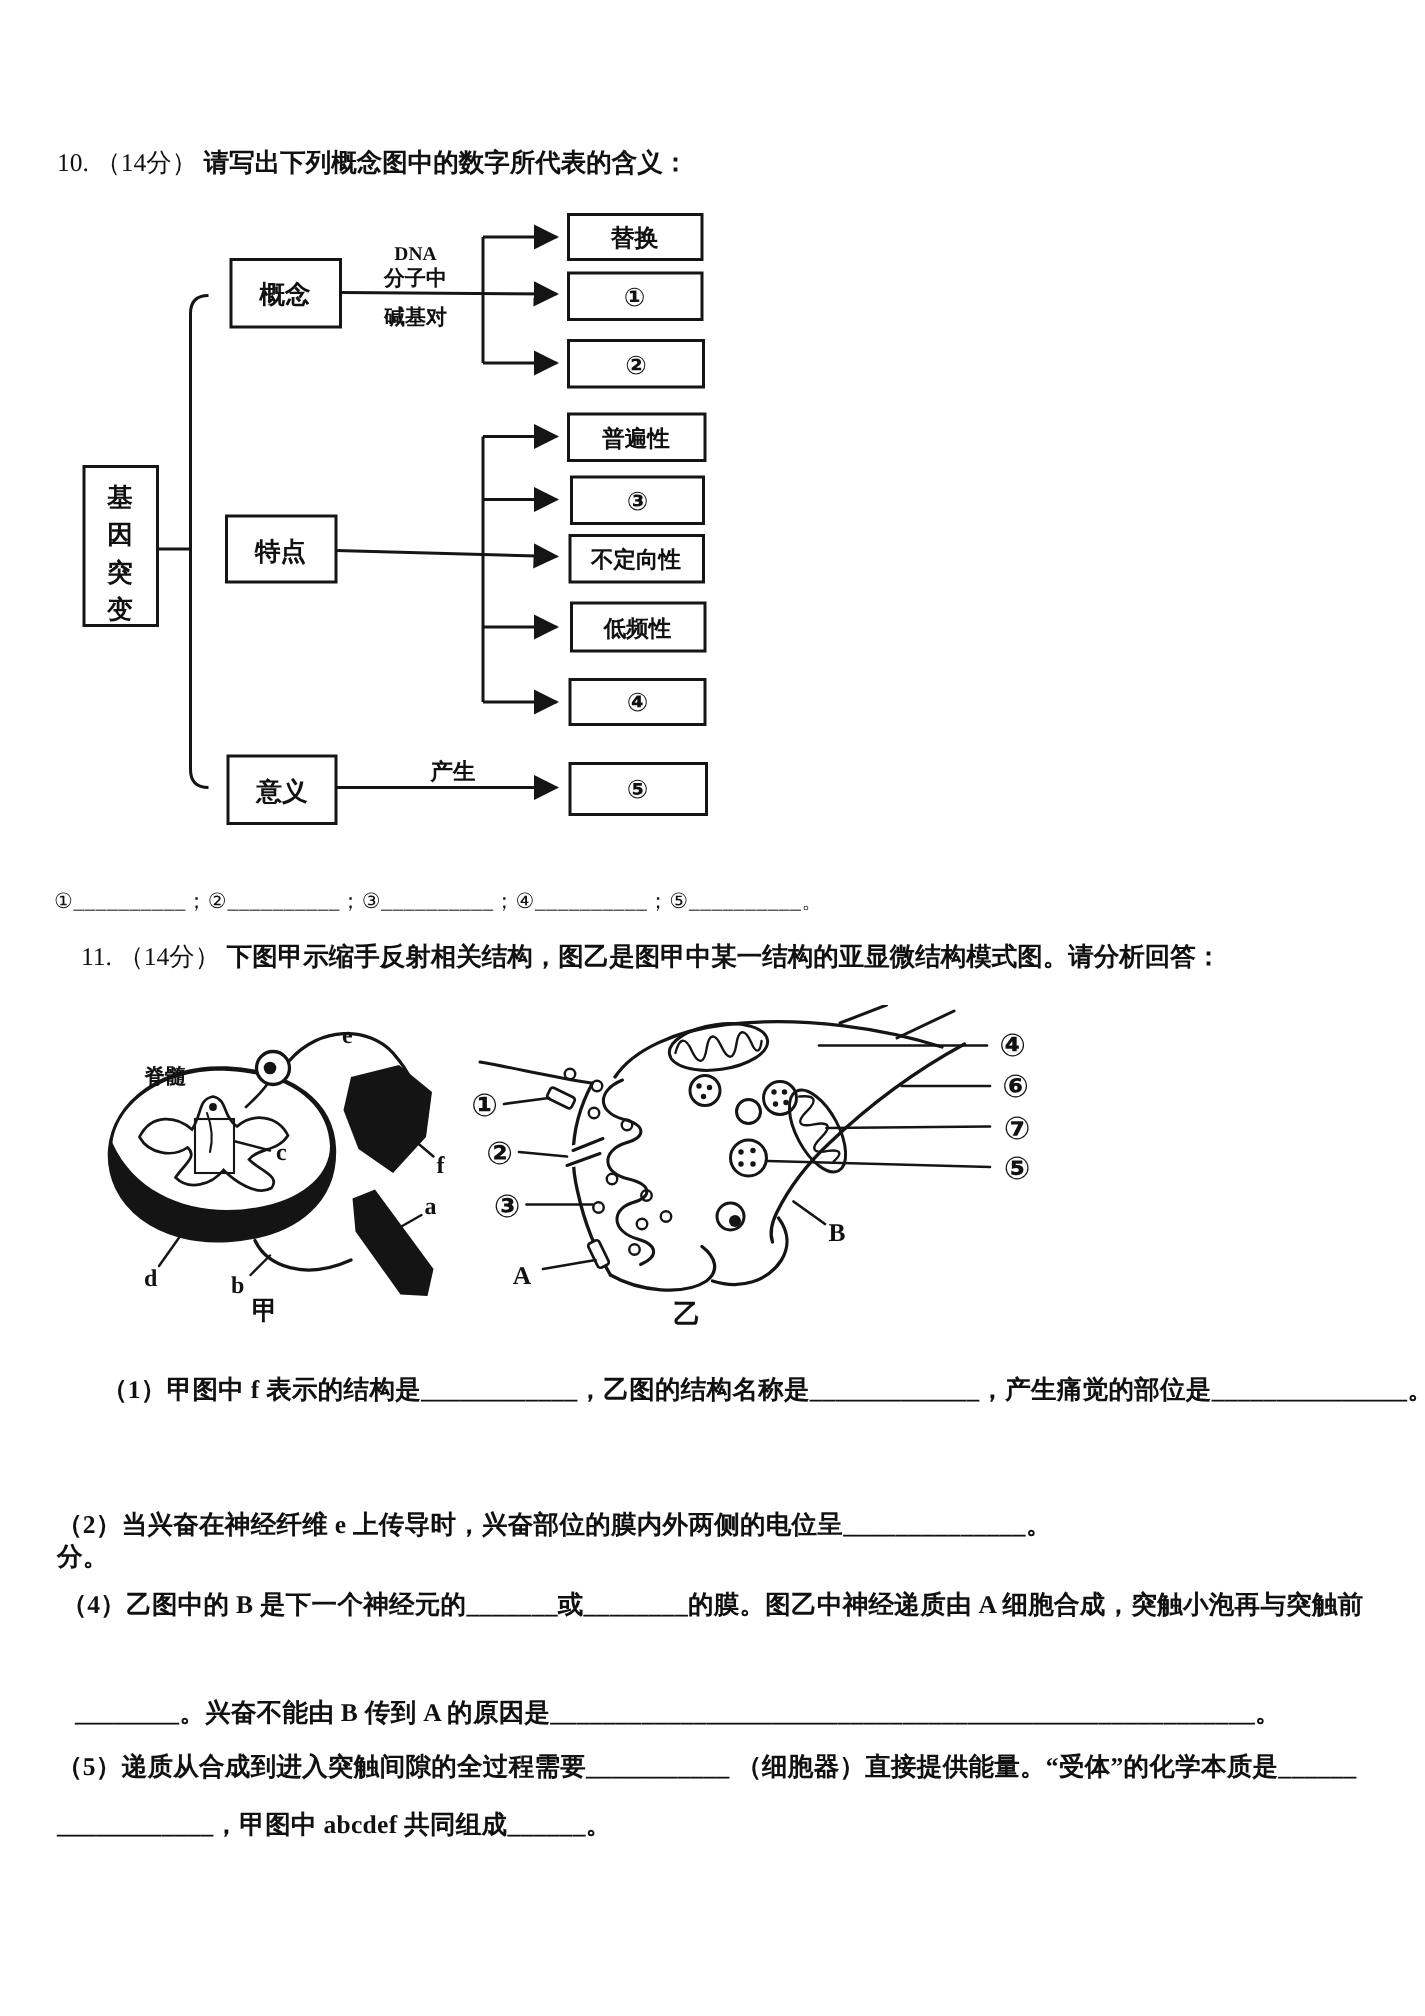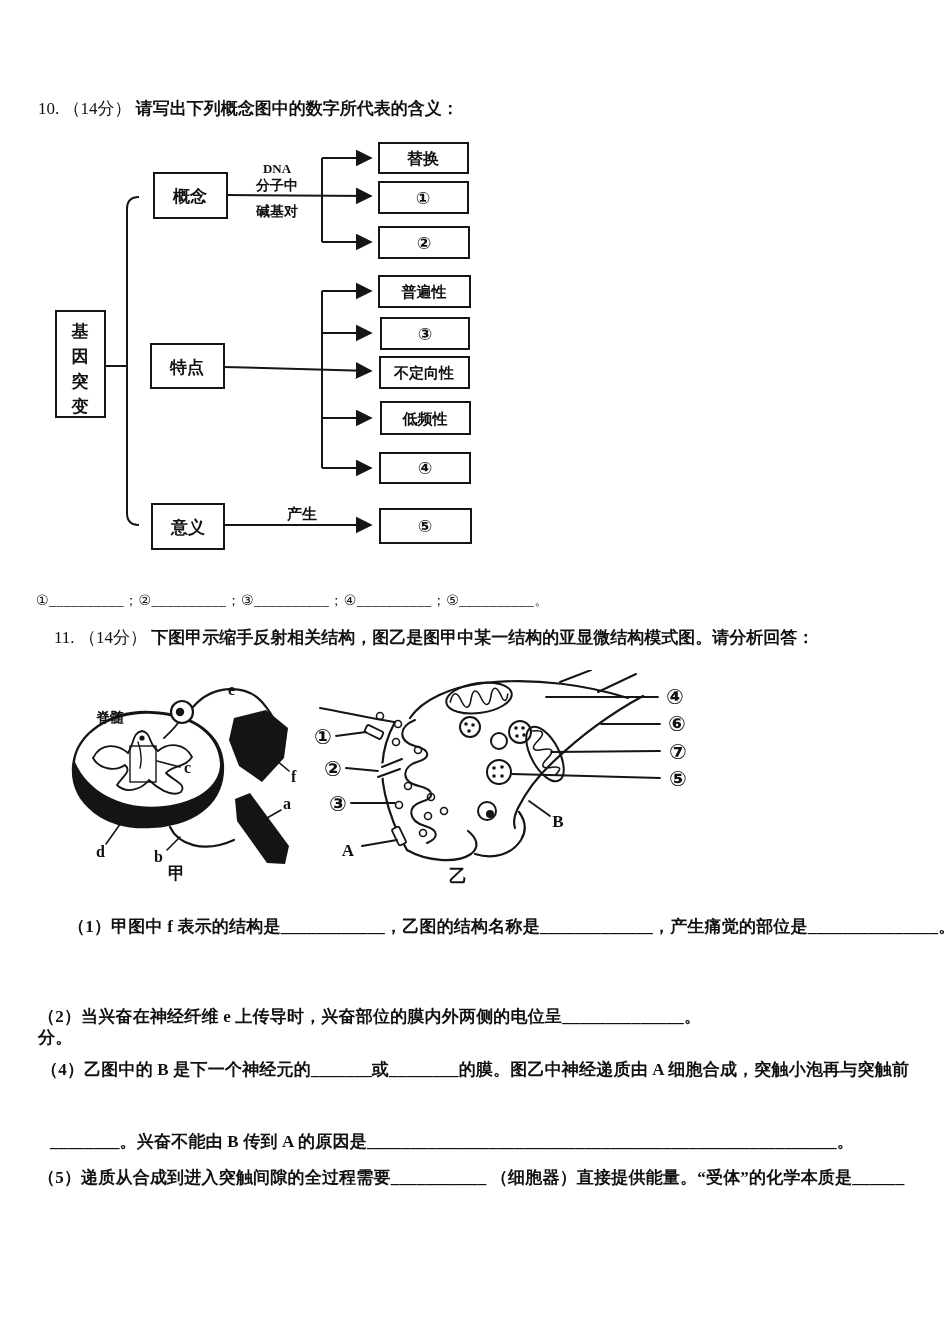--- a/index.html
+++ b/index.html
@@ -231,14 +231,15 @@
       <text x="160" y="212" font-size="18">乙</text>
     </g>
   </svg>
 
   <div class="abs body-line" style="left:28px;top:915px;margin-left:40px;">（1）甲图中 f 表示的结构是____________，乙图的结构名称是_____________，产生痛觉的部位是_______________。</div>
   <div class="abs body-line" style="left:38px;top:990px;margin-top:15px;">（2）当兴奋在神经纤维 e 上传导时，兴奋部位的膜内外两侧的电位呈______________。</div>
   <div class="abs body-line" style="left:38px;top:1026px;">分。</div>
   <div class="abs body-line" style="left:41px;top:1058px;">（4）乙图中的 B 是下一个神经元的_______或________的膜。图乙中神经递质由 A 细胞合成，突触小泡再与突触前</div>
   <div class="abs body-line" style="left:38px;top:1130px;margin-left:12px;">________。兴奋不能由 B 传到 A 的原因是______________________________________________________。</div>
   <div class="abs body-line" style="left:38px;top:1166px;">（5）递质从合成到进入突触间隙的全过程需要___________ （细胞器）直接提供能量。“受体”的化学本质是______</div>
+  <div class="abs body-line" style="left:38px;top:1205px;">____________，甲图中 abcdef 共同组成______。</div>
 
 </div>
 
 </body></html>

